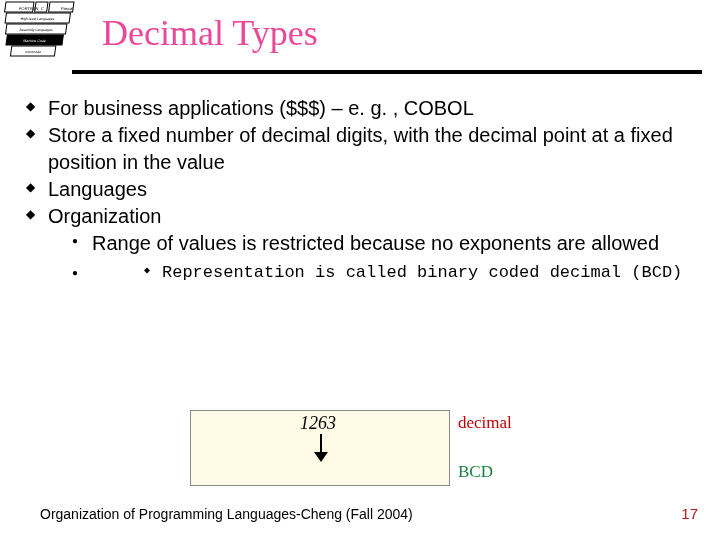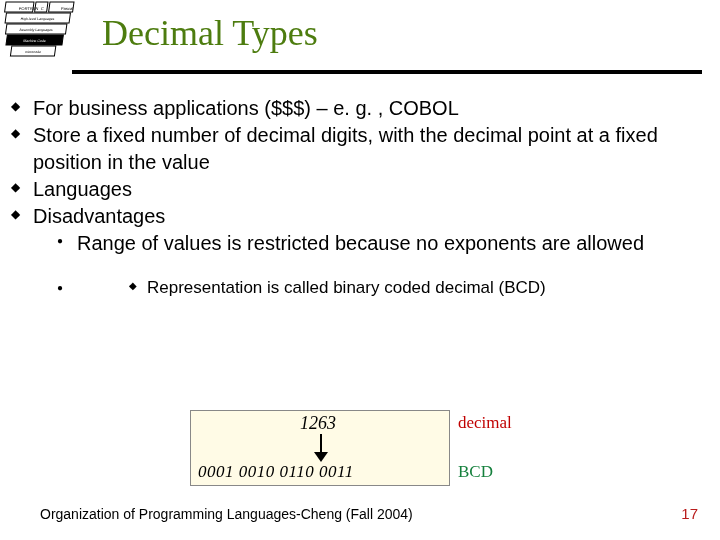--- a/index.html
+++ b/index.html
@@ -20,34 +20,34 @@
     width: 90px;
     height: 78px;
   }
   .logo svg { display: block; }
   .title {
     position: absolute;
     top: 12px;
     left: 102px;
     font-size: 36px;
     font-family: "Times New Roman", Times, serif;
-    color: #4d7c0f;
+    color: #ec4899;
   }
   .rule {
     position: absolute;
     top: 70px;
     left: 72px;
     width: 630px;
     height: 4px;
     background: #000;
   }
   .content {
     position: absolute;
     top: 95px;
-    left: 9px;
+    left: 24px;
     width: 680px;
     font-family: Arial, Helvetica, sans-serif;
     color: #000;
   }
   ul.lvl1 {
     list-style: none;
     margin: 0;
     padding: 0;
   }
   ul.lvl1 > li {
@@ -78,22 +78,23 @@
   ul.lvl2 > li::before {
     content: "●";
     position: absolute;
     left: 2px;
     top: 4px;
     font-size: 10px;
     color: #000;
   }
   ul.lvl3 {
     list-style: none;
-    margin: 20px 0 0 0;
+    margin: 5px 0 0 0;
     padding: 0 0 0 50px;
+    font-family: Liberation Mono, monospace;
   }
   ul.lvl3 > li {
     position: relative;
     padding-left: 20px;
     font-size: 17px;
     line-height: 1.3;
   }
   ul.lvl3 > li::before {
     content: "◆";
     position: absolute;
@@ -217,39 +218,38 @@
 <div class="rule"></div>
 
 <div class="content">
   <ul class="lvl1">
     <li><span>For business applications ($$$) – e. g. , COBOL</span></li>
     <li><span> Store a fixed number of decimal digits, with the decimal point at a fixed position in the value</span></li>
     <li>
       <span>Languages</span>
     </li>
     <li>
-      <span>Disadvantages</span>
+      <span>Organization</span>
       <ul class="lvl2">
         <li><span>Range of values is restricted because no exponents are allowed</span></li>
         <li>
           <ul class="lvl3">
             <li><span>Representation is called binary coded decimal (BCD)</span></li>
           </ul>
         </li>
       </ul>
     </li>
   </ul>
 </div>
 
 <div class="diagram">
   <div class="box"></div>
   <div class="decnum">1263</div>
   <div class="lbl-dec">decimal</div>
   <div class="arrow">
     <div class="shaft"></div>
       <div class="head"></div>
   </div>
-  <div class="binrow">0001 0010 0110 0011</div>
   <div class="lbl-bcd">BCD</div>
 </div>
 
 <div class="footer">Organization of Programming Languages-Cheng (Fall 2004)</div>
 <div class="pagenum">17</div>
 
 </body></html>

